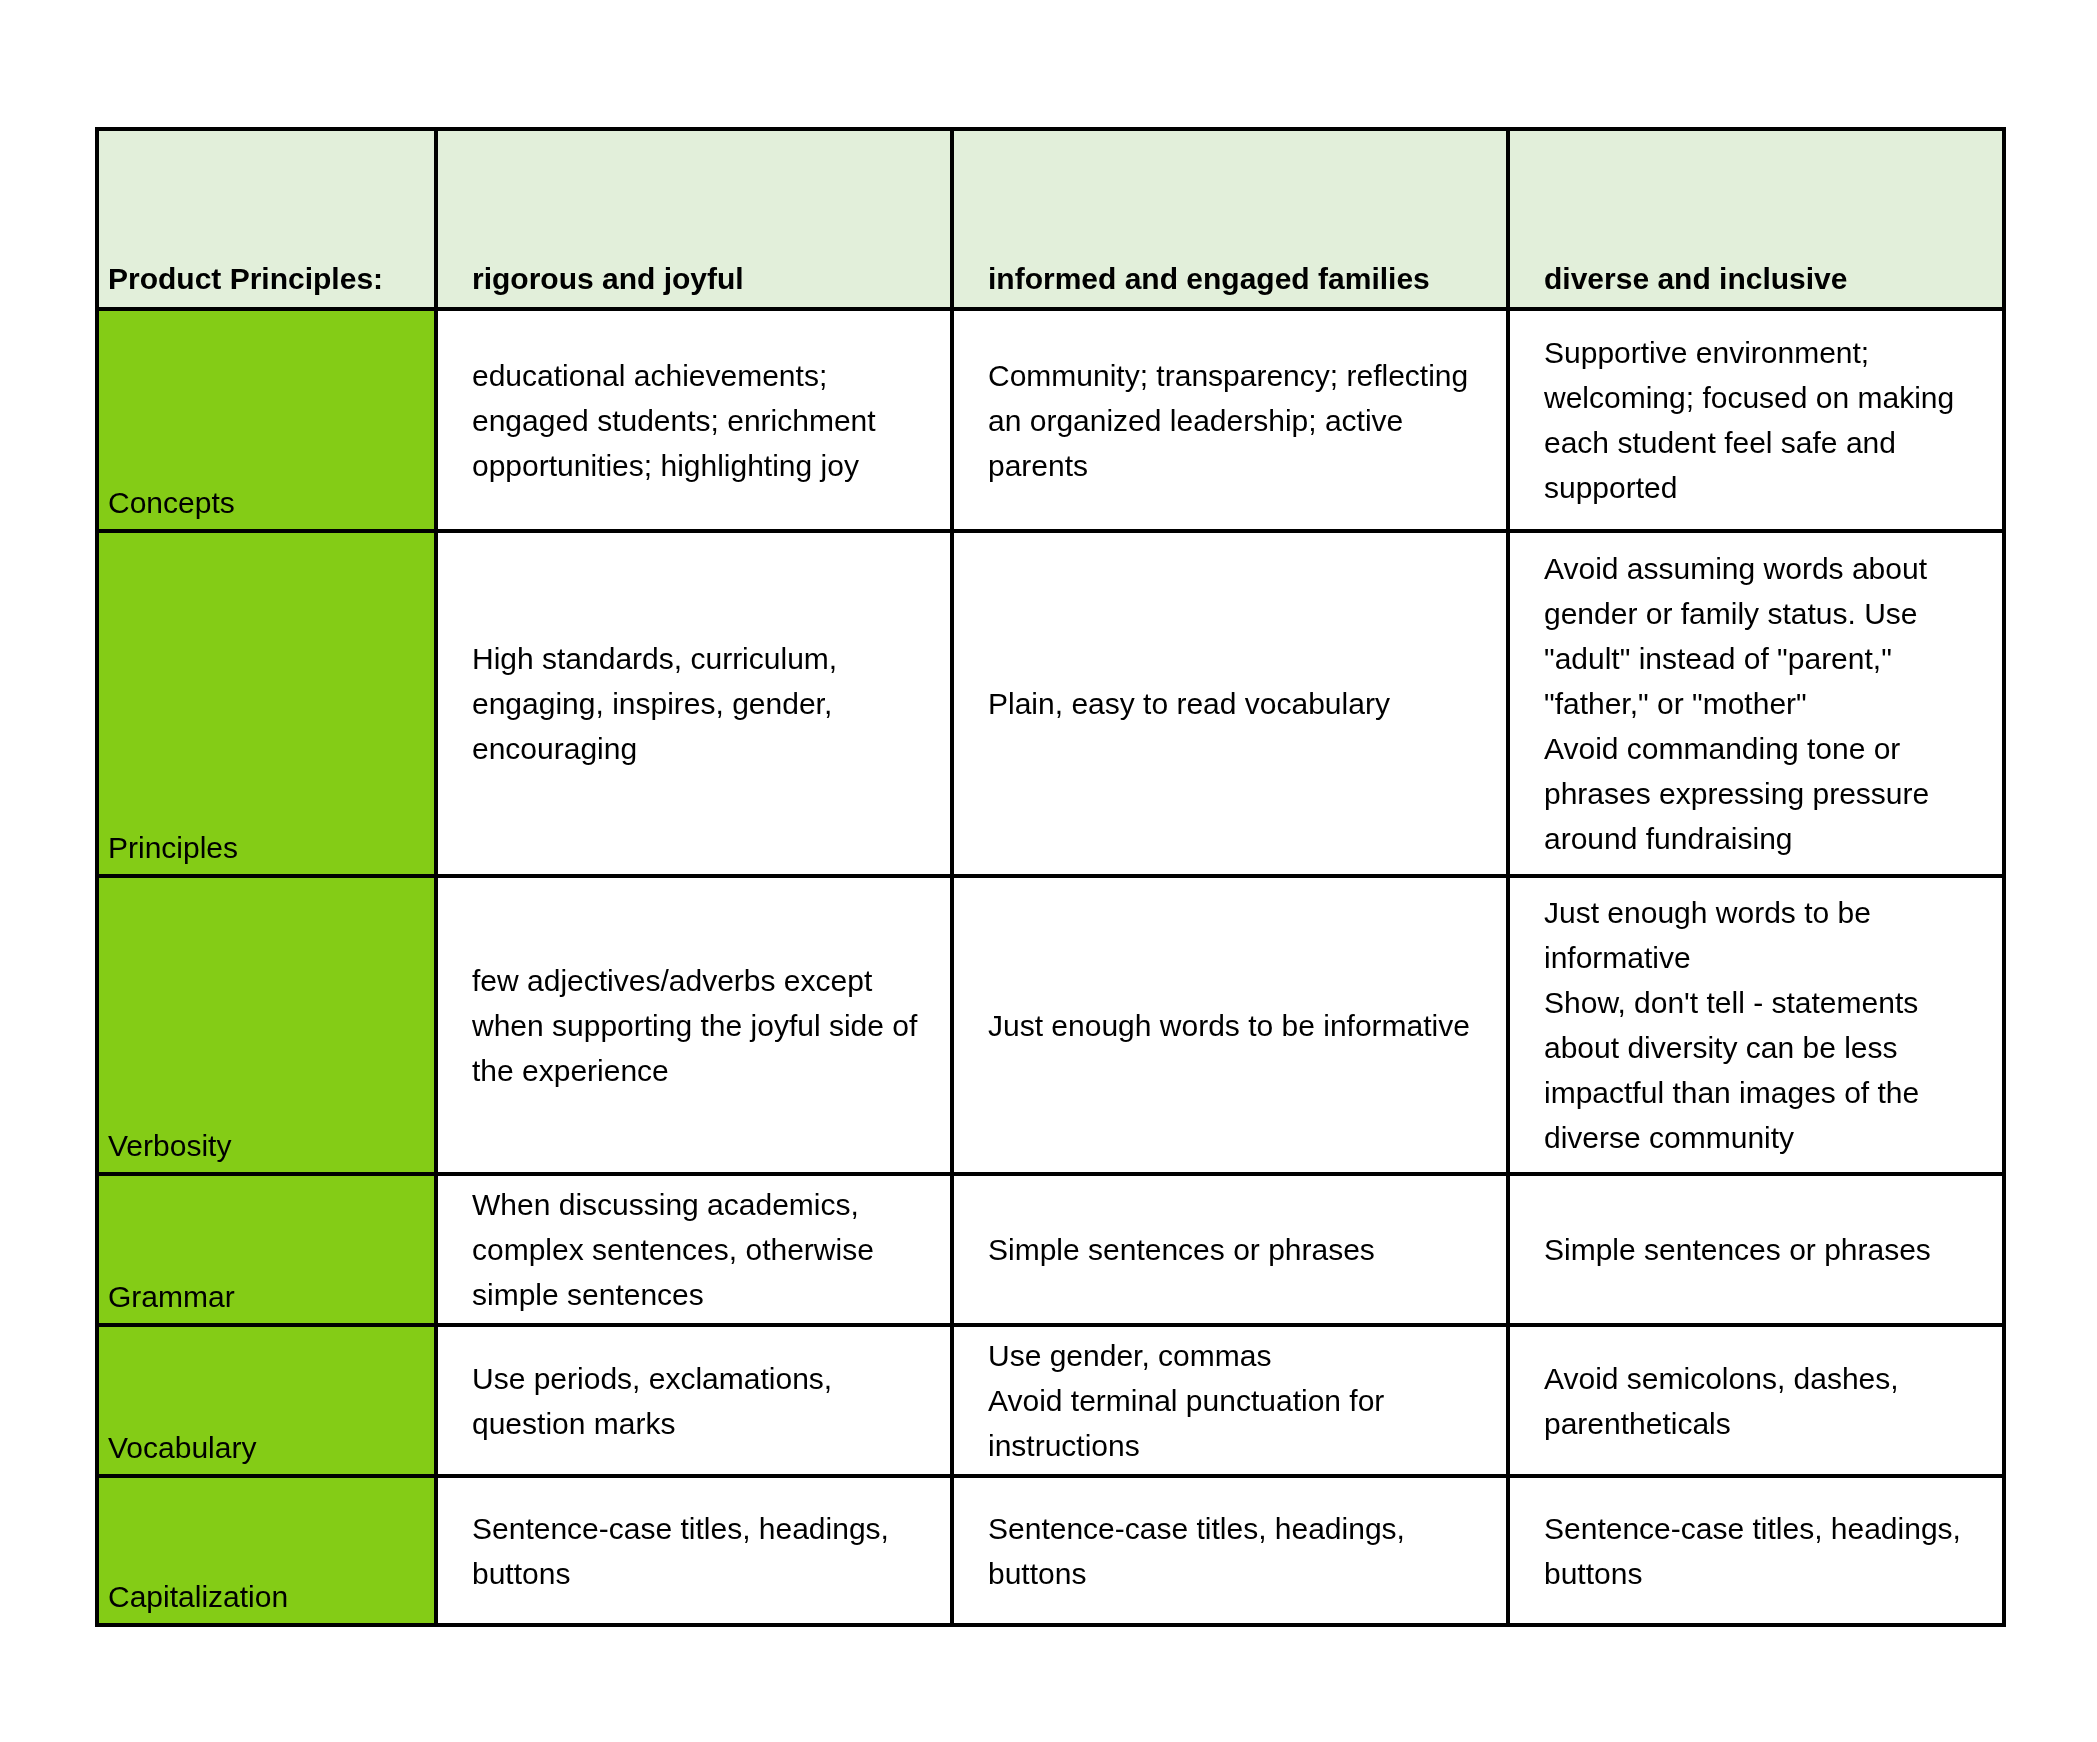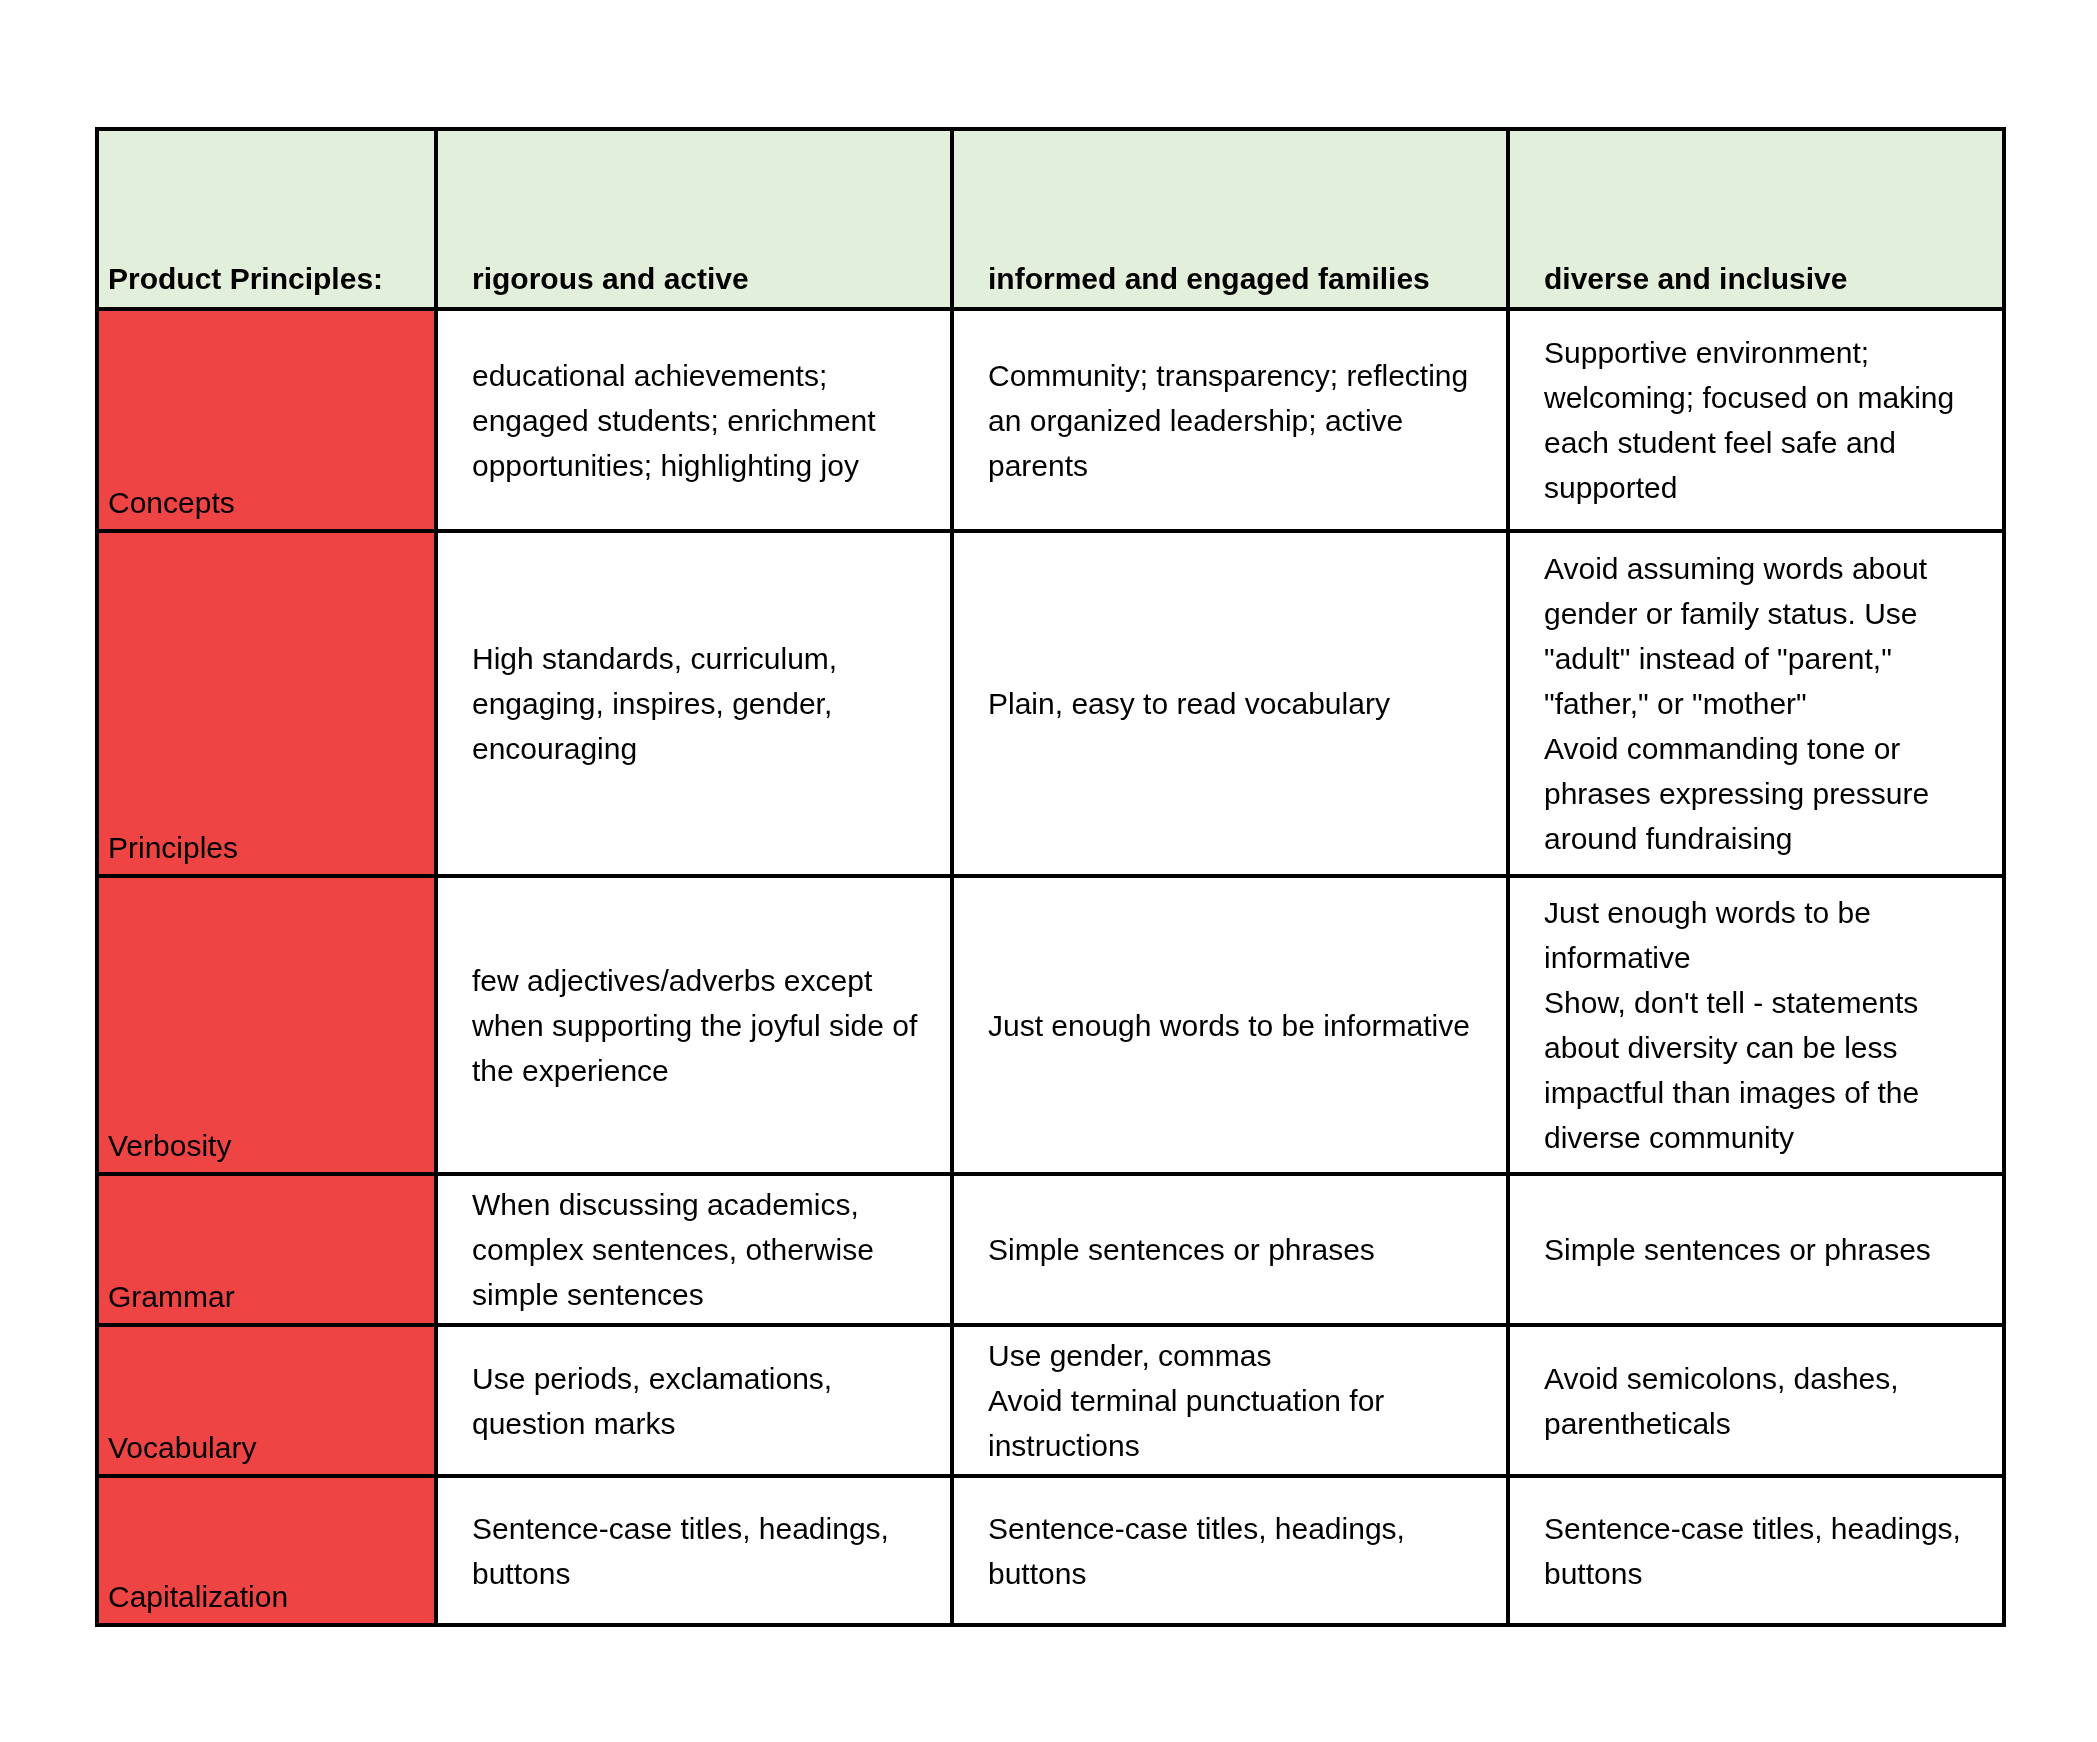--- a/index.html
+++ b/index.html
@@ -36,21 +36,21 @@
   td.header-cell {
     background: #e2efda;
     font-weight: bold;
     vertical-align: bottom;
     padding: 6px 18px 6px 34px;
   }
   td.header-cell.first {
     padding-left: 9px;
   }
   td.label-cell {
-    background: #ef4444;
+    background: #84cc16;
     vertical-align: bottom;
     padding: 4.4px 7.4px 4.4px 9px;
   }
   td.data-cell {
     background: #ffffff;
     vertical-align: middle;
     padding: 6px 21px 6px 34px;
     white-space: pre-line;
   }
 </style>
@@ -62,21 +62,21 @@
     <colgroup>
       <col style="width:339px">
       <col style="width:516px">
       <col style="width:556px">
       <col style="width:496px">
     </colgroup>
 
     <tbody>
         <tr style="height:180px;">
       <td class="header-cell first">Product Principles:</td>
-      <td class="header-cell">rigorous and active</td>
+      <td class="header-cell">rigorous and joyful</td>
       <td class="header-cell">informed and engaged families</td>
       <td class="header-cell">diverse and inclusive</td>
     </tr>
 
     <tr style="height:222px;">
       <td class="label-cell">Concepts</td>
       <td class="data-cell">educational achievements; engaged students; enrichment opportunities; highlighting joy</td>
       <td class="data-cell">Community; transparency; reflecting an organized leadership; active parents</td>
       <td class="data-cell">Supportive environment; welcoming; focused on making each student feel safe and supported</td>
     </tr>

